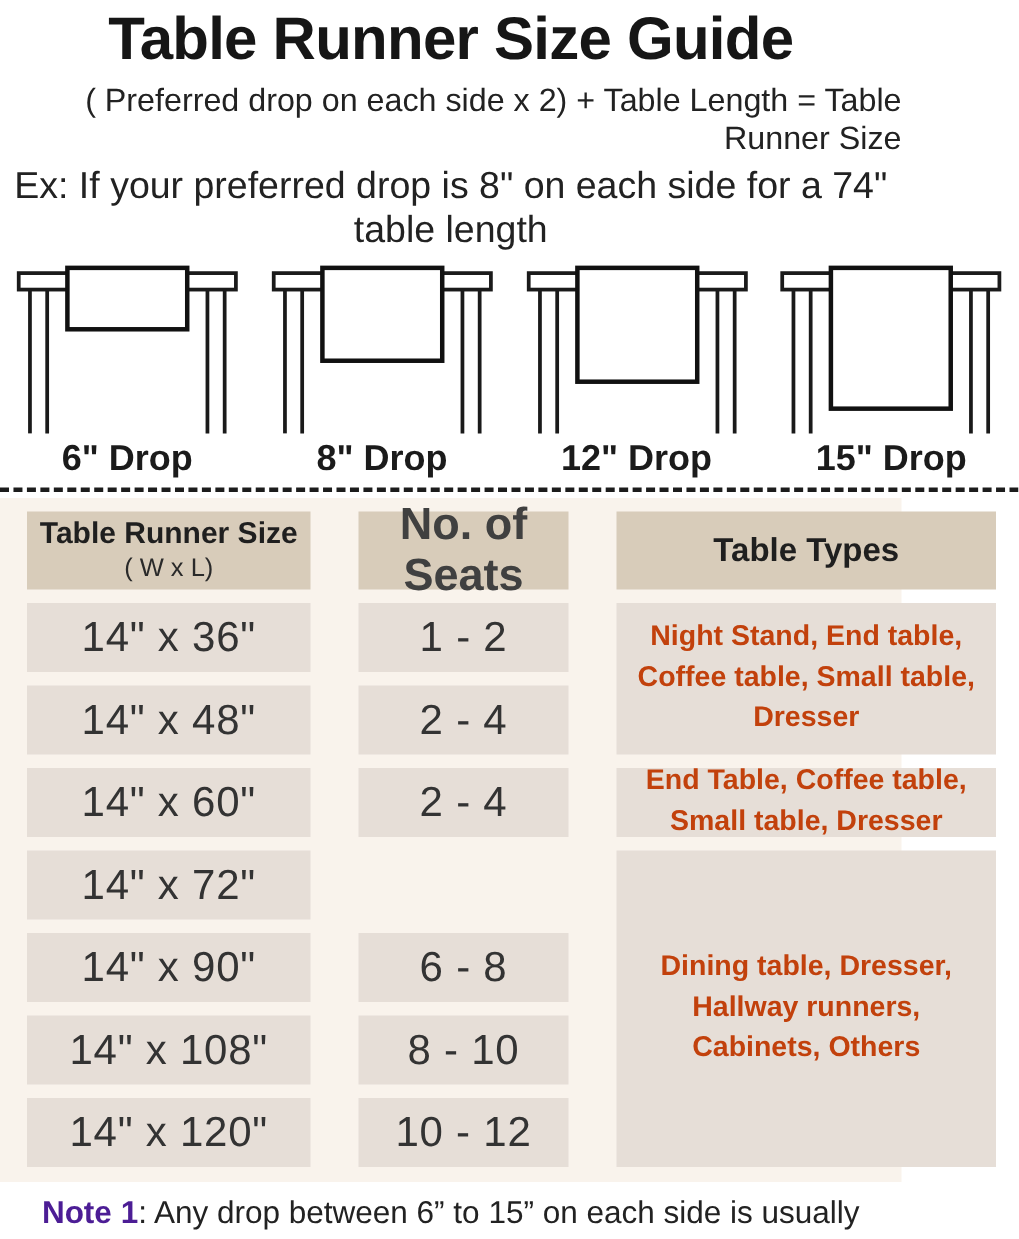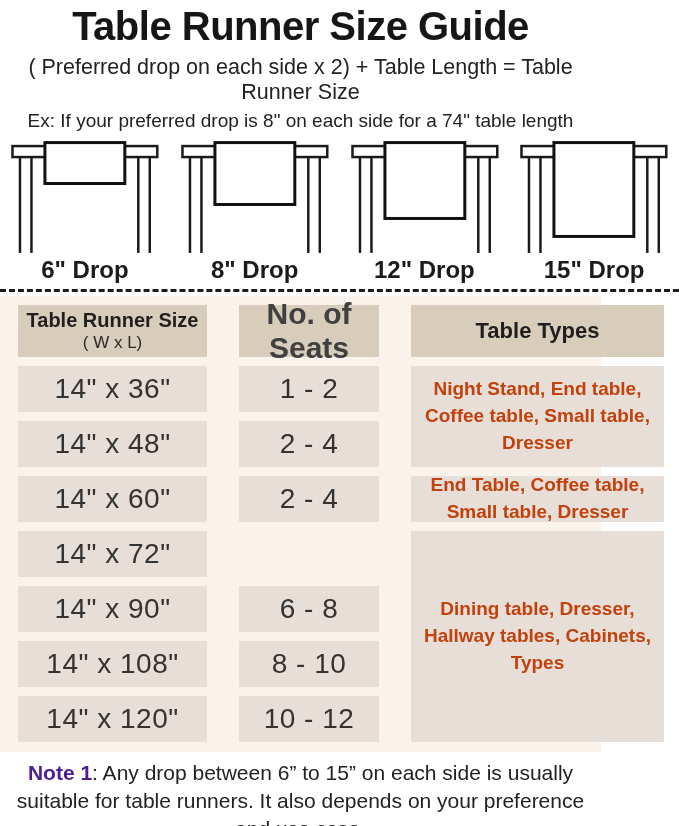--- a/index.html
+++ b/index.html
@@ -11,22 +11,22 @@
     overflow: hidden;
   }
   .page { width: 601px; height: 826px; background: #fff; }
 
   
   .hdr { text-align: center; padding-top: 3px; }
   .title {
     font-size: 40px; font-weight: 700; letter-spacing: -0.5px;
     color: #161616; line-height: 1.18;
   }
-  .formula { font-size: 21.5px; color: #222; margin-top: 5px; }
-  .example { font-size: 19px; color: #222; margin-top: 5px; }
+  .formula { font-size: 21.5px; color: #222; margin-top: 5px; text-align: right; }
+  .example { font-size: 25px; color: #222; margin-top: 5px; }
 
   
   .illos { display: flex; width: 679px; margin-top: 8px; }
   .illo { width: 169.75px; height: 114px; display: flex; justify-content: center; }
   .drop-labels { display: flex; width: 679px; margin-top: 2px; }
   .drop-label {
     width: 169.75px; text-align: center;
     font-size: 24px; font-weight: 700; color: #1b1b1b;
   }
   .dashed-divider {
@@ -179,21 +179,21 @@
       <div class="cell cell-body" style="grid-area: 8 / 2;">
         <div class="val">10 - 12</div>
       </div>
       <div class="cell cell-body" style="grid-area: 2 / 3 / span 2;">
         <div class="types">Night Stand, End table, Coffee table, Small table, Dresser</div>
       </div>
       <div class="cell cell-body" style="grid-area: 4 / 3 / span 1;">
         <div class="types">End Table, Coffee table, Small table, Dresser</div>
       </div>
       <div class="cell cell-body" style="grid-area: 5 / 3 / span 4;">
-        <div class="types">Dining table, Dresser, Hallway tables, Cabinets, Types</div>
+        <div class="types">Dining table, Dresser, Hallway runners, Cabinets, Others</div>
       </div>
     </div>
 
   <div class="notes" id="notes">
       <div class="note"><b>Note 1</b>: Any drop between 6” to 15” on each side is usually suitable for table runners. It also depends on your preference and use case.</div>
       <div class="note"><b>Note 2</b>: Measure your table, and select right size before ordering.</div>
     </div>
 
 </div>
 

